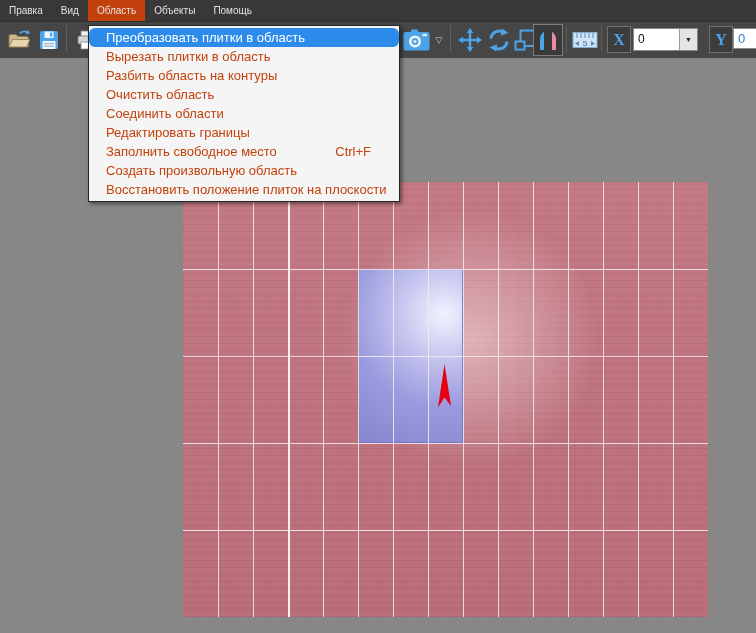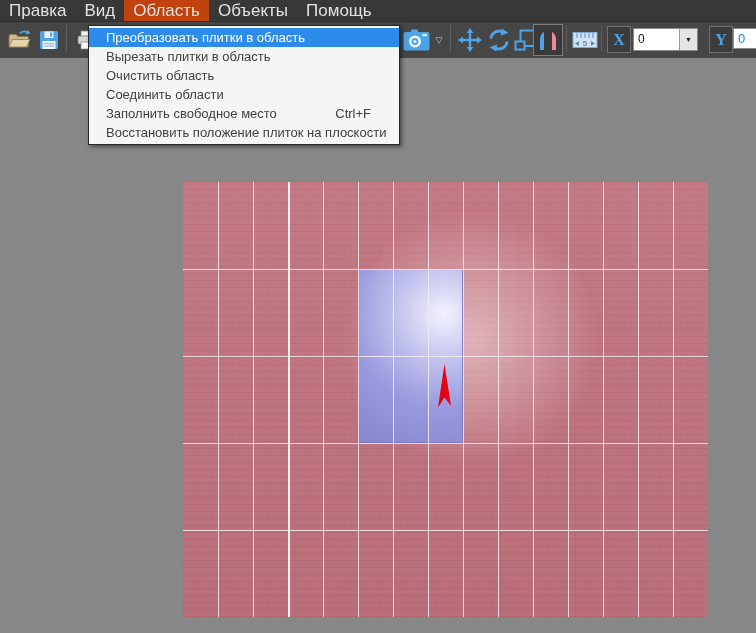--- a/index.html
+++ b/index.html
@@ -8,21 +8,21 @@
     font-family:"Liberation Sans", sans-serif;
     background:#464646; user-select:none;
   }
   
   .menubar{
     position:absolute; left:0; top:0; width:756px; height:21px;
     background:var(--menubar-bg); border-bottom:1px solid #2e2e2e;
     display:flex; align-items:center; z-index:20;
   }
   .menubar-item{
-    color:#e2e2e2; font-size:17px; padding:0 9px; line-height:21px; cursor:default;
+    color:#e2e2e2; font-size:10px; padding:0 9px; line-height:21px; cursor:default;
   }
   .menubar-item.open{ background:#c2410c; }
   
   .toolbar{
     position:absolute; left:0; top:21px; width:756px; height:37px;
     background:var(--toolbar-bg); z-index:10;
   }
   .tbtn{
     position:absolute; top:3px; width:28px; height:30px;
     display:flex; align-items:center; justify-content:center;
@@ -75,26 +75,26 @@
     box-shadow: inset 0 0 0 1px rgba(115,115,190,0.85);
   }
   .cursor-arrow{ position:absolute; z-index:5; }
   
   .ctxmenu{
     position:absolute; left:88px; top:25px; width:310px; z-index:50;
     background:var(--menu-bg); border:1px solid #262626;
     box-shadow:2px 2px 4px rgba(0,0,0,0.45); padding:2px 0;
   }
   .ctx-item{
-    height:19px; display:flex; align-items:center; font-size:13px; color:#404040;
+    height:19px; display:flex; align-items:center; font-size:13px; color:#c2410c;
     padding:0 6px 0 17px; cursor:default; white-space:nowrap;
   }
   .ctx-item .ctx-label{ flex:1; }
   .ctx-item .ctx-shortcut{ padding-right:22px; }
-  .ctx-item.selected{ background:var(--menu-highlight); color:#fff; }
+  .ctx-item.selected{ background:var(--menu-highlight); color:#fff;border-radius:6px; }
   
   svg{ display:block; }
 </style>
 </head>
 <body>
 
 <div class="app" style="--menu-highlight: #2d8ceb; --icon-blue: #4da3e8; --canvas-gray: #878787; --tile-pink: #c1737e; --grid-line: rgba(244,236,242,0.85); --selection-blue: #8585cf; --menubar-bg: #383838; --toolbar-bg: #464646; --menu-bg: #f5f5f5;">
 
   <div class="canvas"></div>
   <div class="wall" id="wall" style="left: 183px; top: 182px; width: 525px; height: 435px;">
@@ -262,30 +262,42 @@
   <div class="ctxmenu" id="ctxmenu">
       <div class="ctx-item selected">
         <span class="ctx-label">Преобразовать плитки в область</span>
         <span class="ctx-shortcut"></span>
       </div>
       <div class="ctx-item">
         <span class="ctx-label">Вырезать плитки в область</span>
         <span class="ctx-shortcut"></span>
       </div>
       <div class="ctx-item">
+        <span class="ctx-label">Разбить область на контуры</span>
+        <span class="ctx-shortcut"></span>
+      </div>
+      <div class="ctx-item">
         <span class="ctx-label">Очистить область</span>
         <span class="ctx-shortcut"></span>
       </div>
       <div class="ctx-item">
         <span class="ctx-label">Соединить области</span>
+        <span class="ctx-shortcut"></span>
+      </div>
+      <div class="ctx-item">
+        <span class="ctx-label">Редактировать границы</span>
         <span class="ctx-shortcut"></span>
       </div>
       <div class="ctx-item">
         <span class="ctx-label">Заполнить свободное место</span>
         <span class="ctx-shortcut">Ctrl+F</span>
       </div>
       <div class="ctx-item">
+        <span class="ctx-label">Создать произвольную область</span>
+        <span class="ctx-shortcut"></span>
+      </div>
+      <div class="ctx-item">
         <span class="ctx-label">Восстановить положение плиток на плоскости</span>
         <span class="ctx-shortcut"></span>
       </div>
     </div>
 
 </div>
 
 </body></html>

